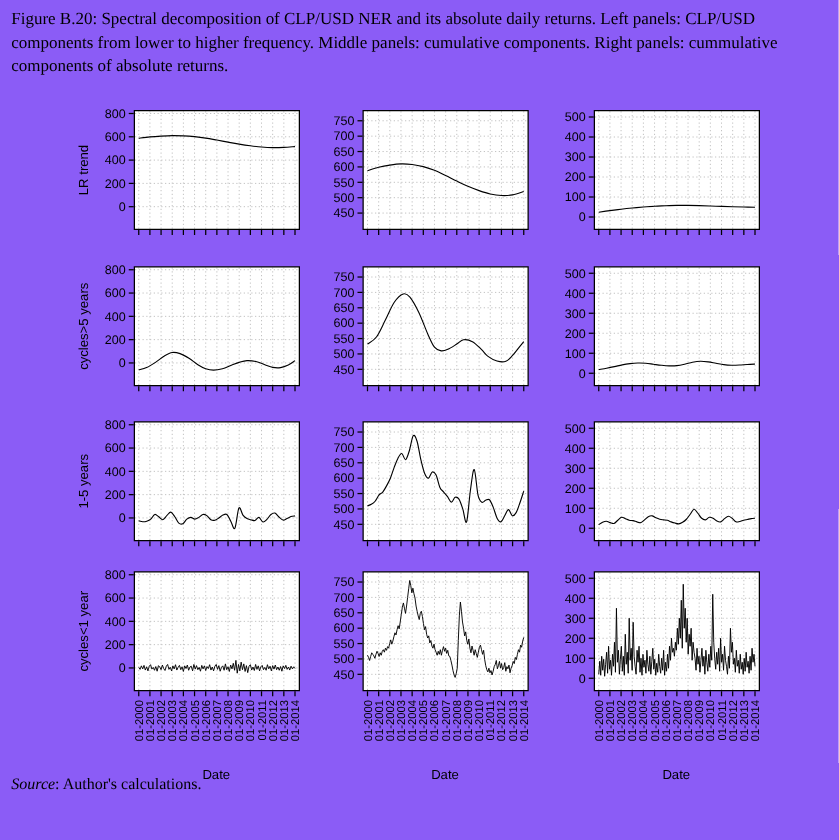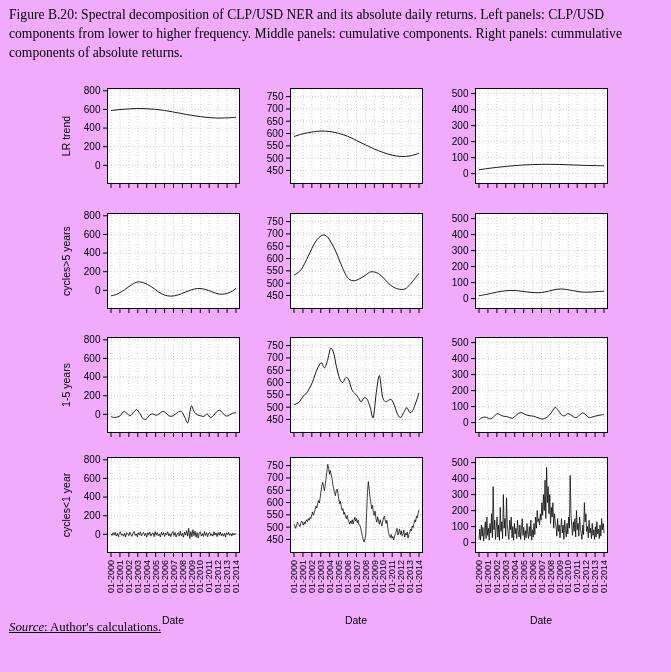--- a/index.html
+++ b/index.html
@@ -1,39 +1,38 @@
 <!DOCTYPE html>
 <html><head>
 <meta charset="utf-8">
 <style>
   html,body{margin:0;padding:0;background:#fff;}
   .page{
     position:relative;
     width:671px;height:672px;
-    background:#f0abfc;
+    background:#8b5cf6;
     font-family:"Liberation Serif", serif;
     color:#000;
     overflow:hidden;
   }
   .caption{
     position:absolute;left:9px;top:6px;width:652px;
     font-size:13.6px;line-height:1.38;
     text-align:left;margin:0;
   }
   .panel{position:absolute;width:133px;height:96px;}
   .axis-title{
     position:absolute;top:614px;width:60px;
     text-align:center;
     font-family:Liberation Sans, sans-serif;
     font-size:10.5px;
   }
   .source{
     position:absolute;left:9px;top:620px;margin:0;
     font-size:12.8px;
-    text-decoration:underline;
   }
   .source em{font-style:italic;}
   svg{overflow:visible;display:block;}
 </style>
 </head>
 <body>
 
 <div class="page">
   <p class="caption">Figure B.20: Spectral decomposition of CLP/USD NER and its absolute daily returns. Left panels: CLP/USD components from lower to higher frequency. Middle panels: cumulative components. Right panels: cummulative components of absolute returns.</p>
 

